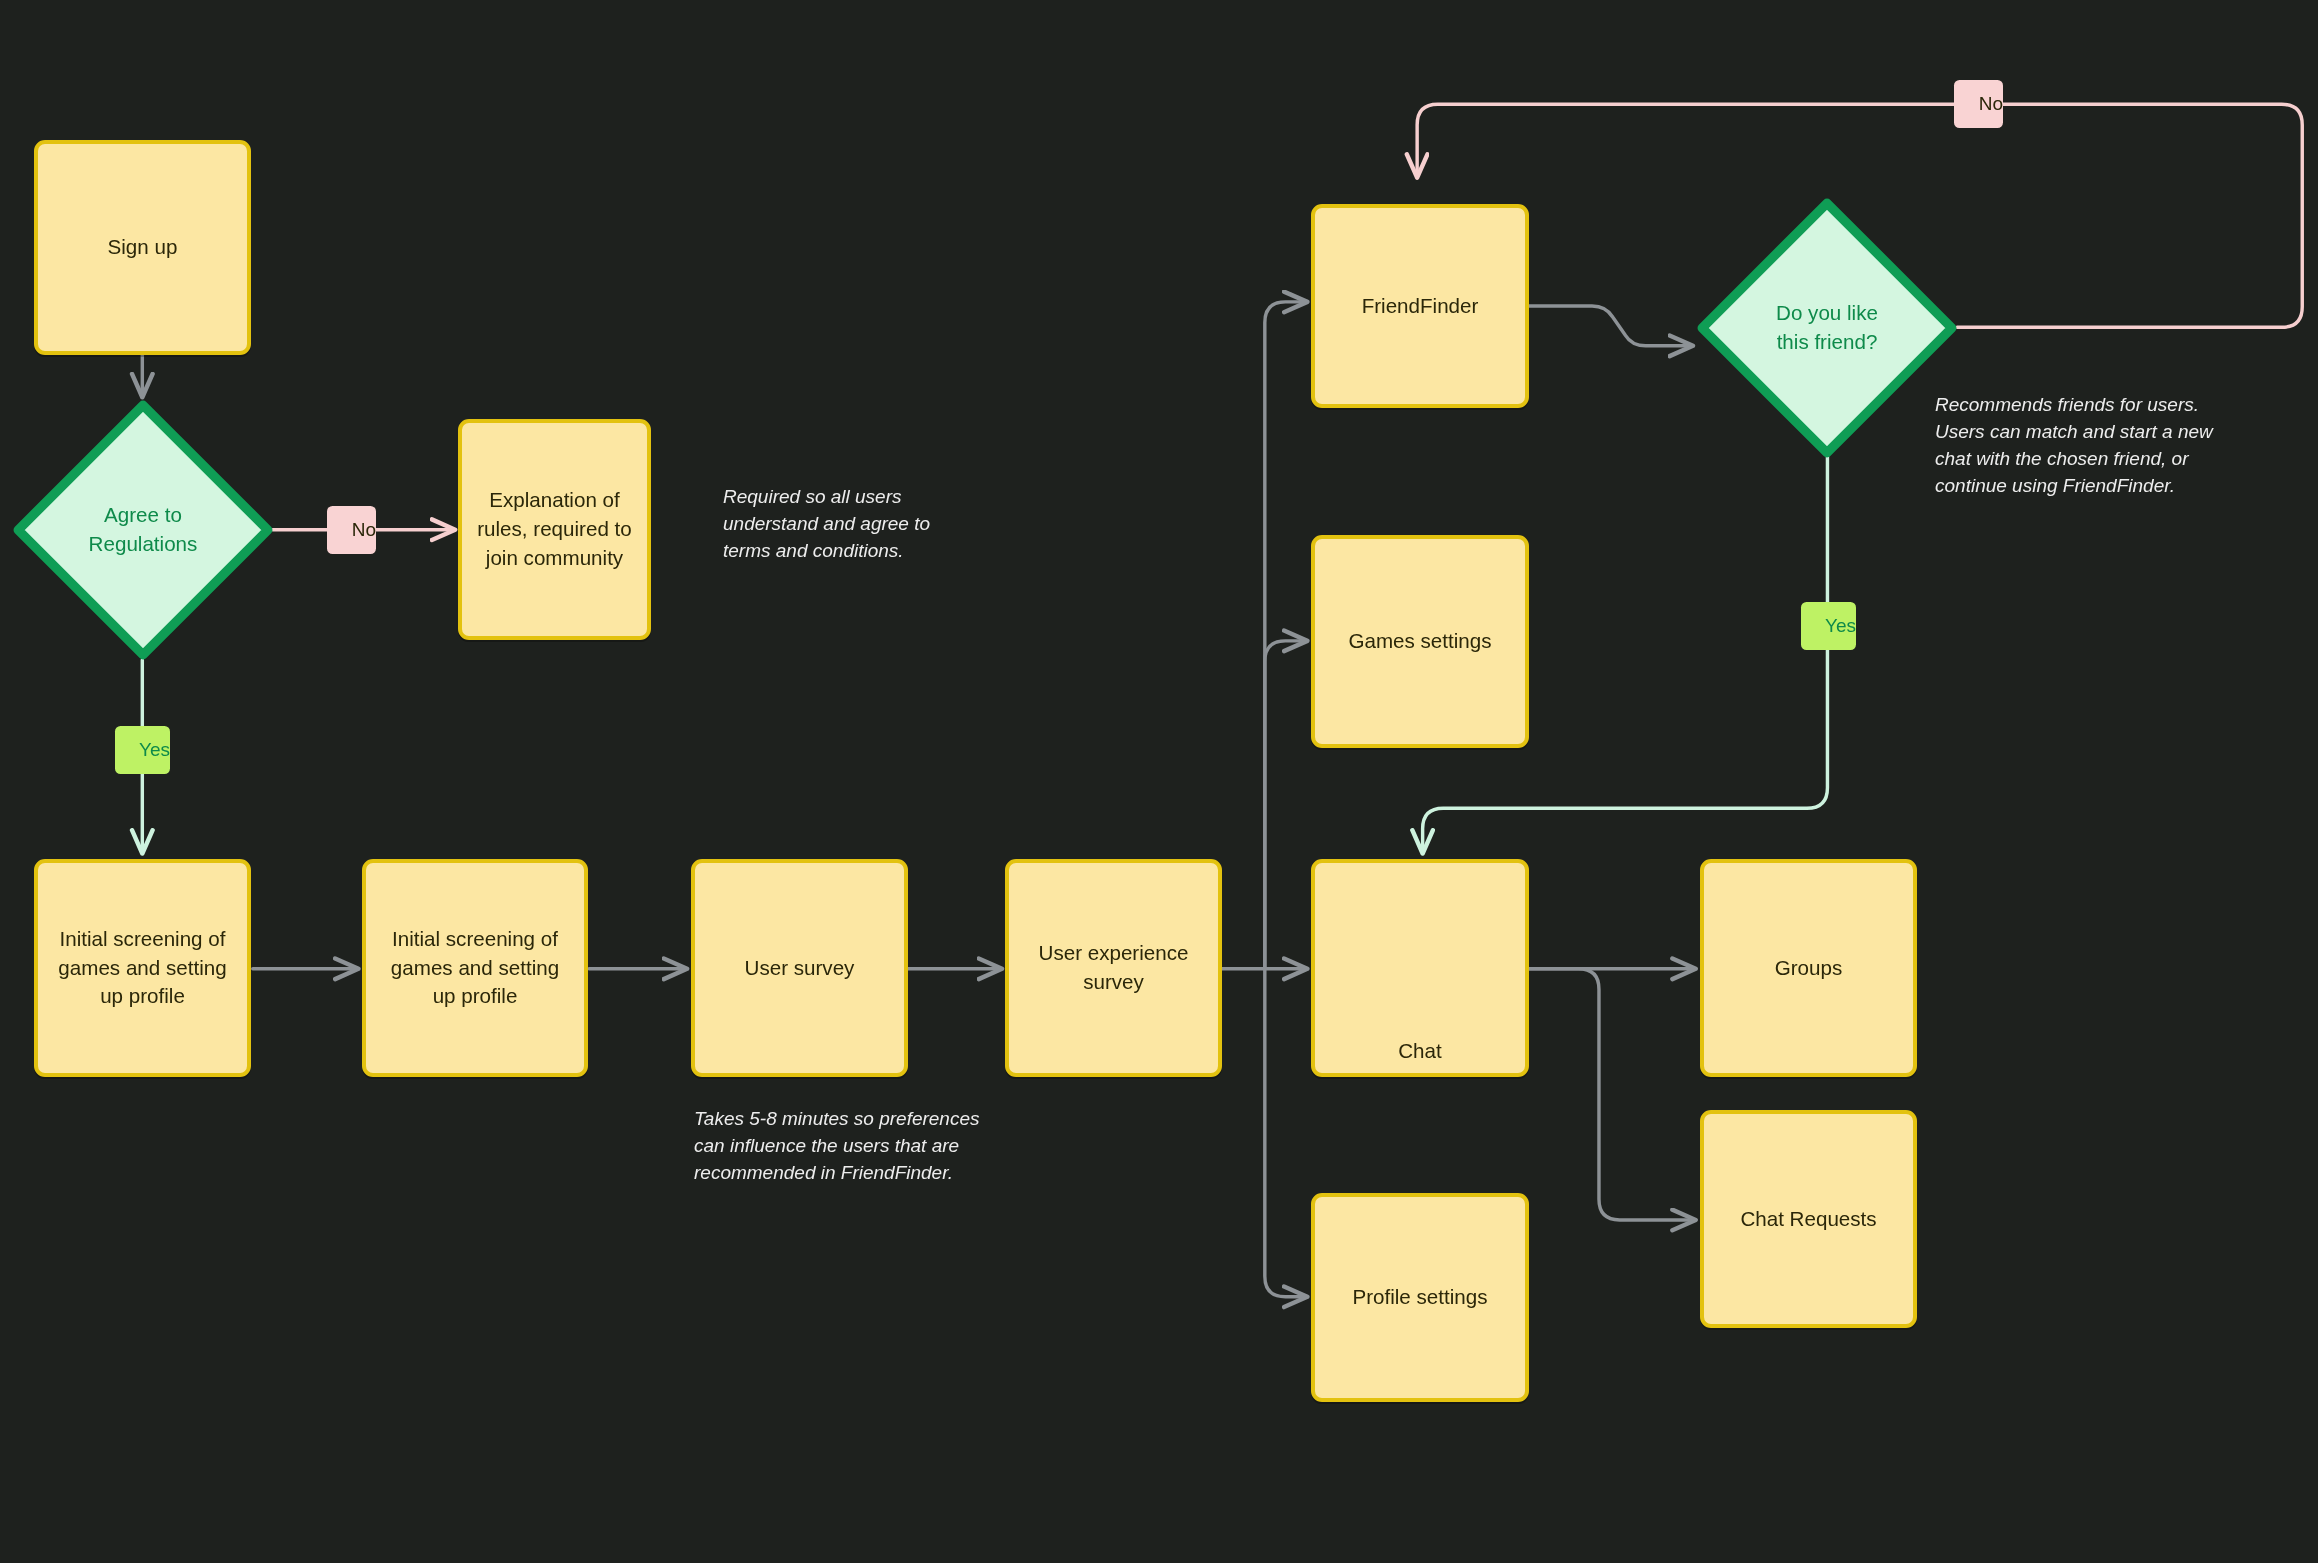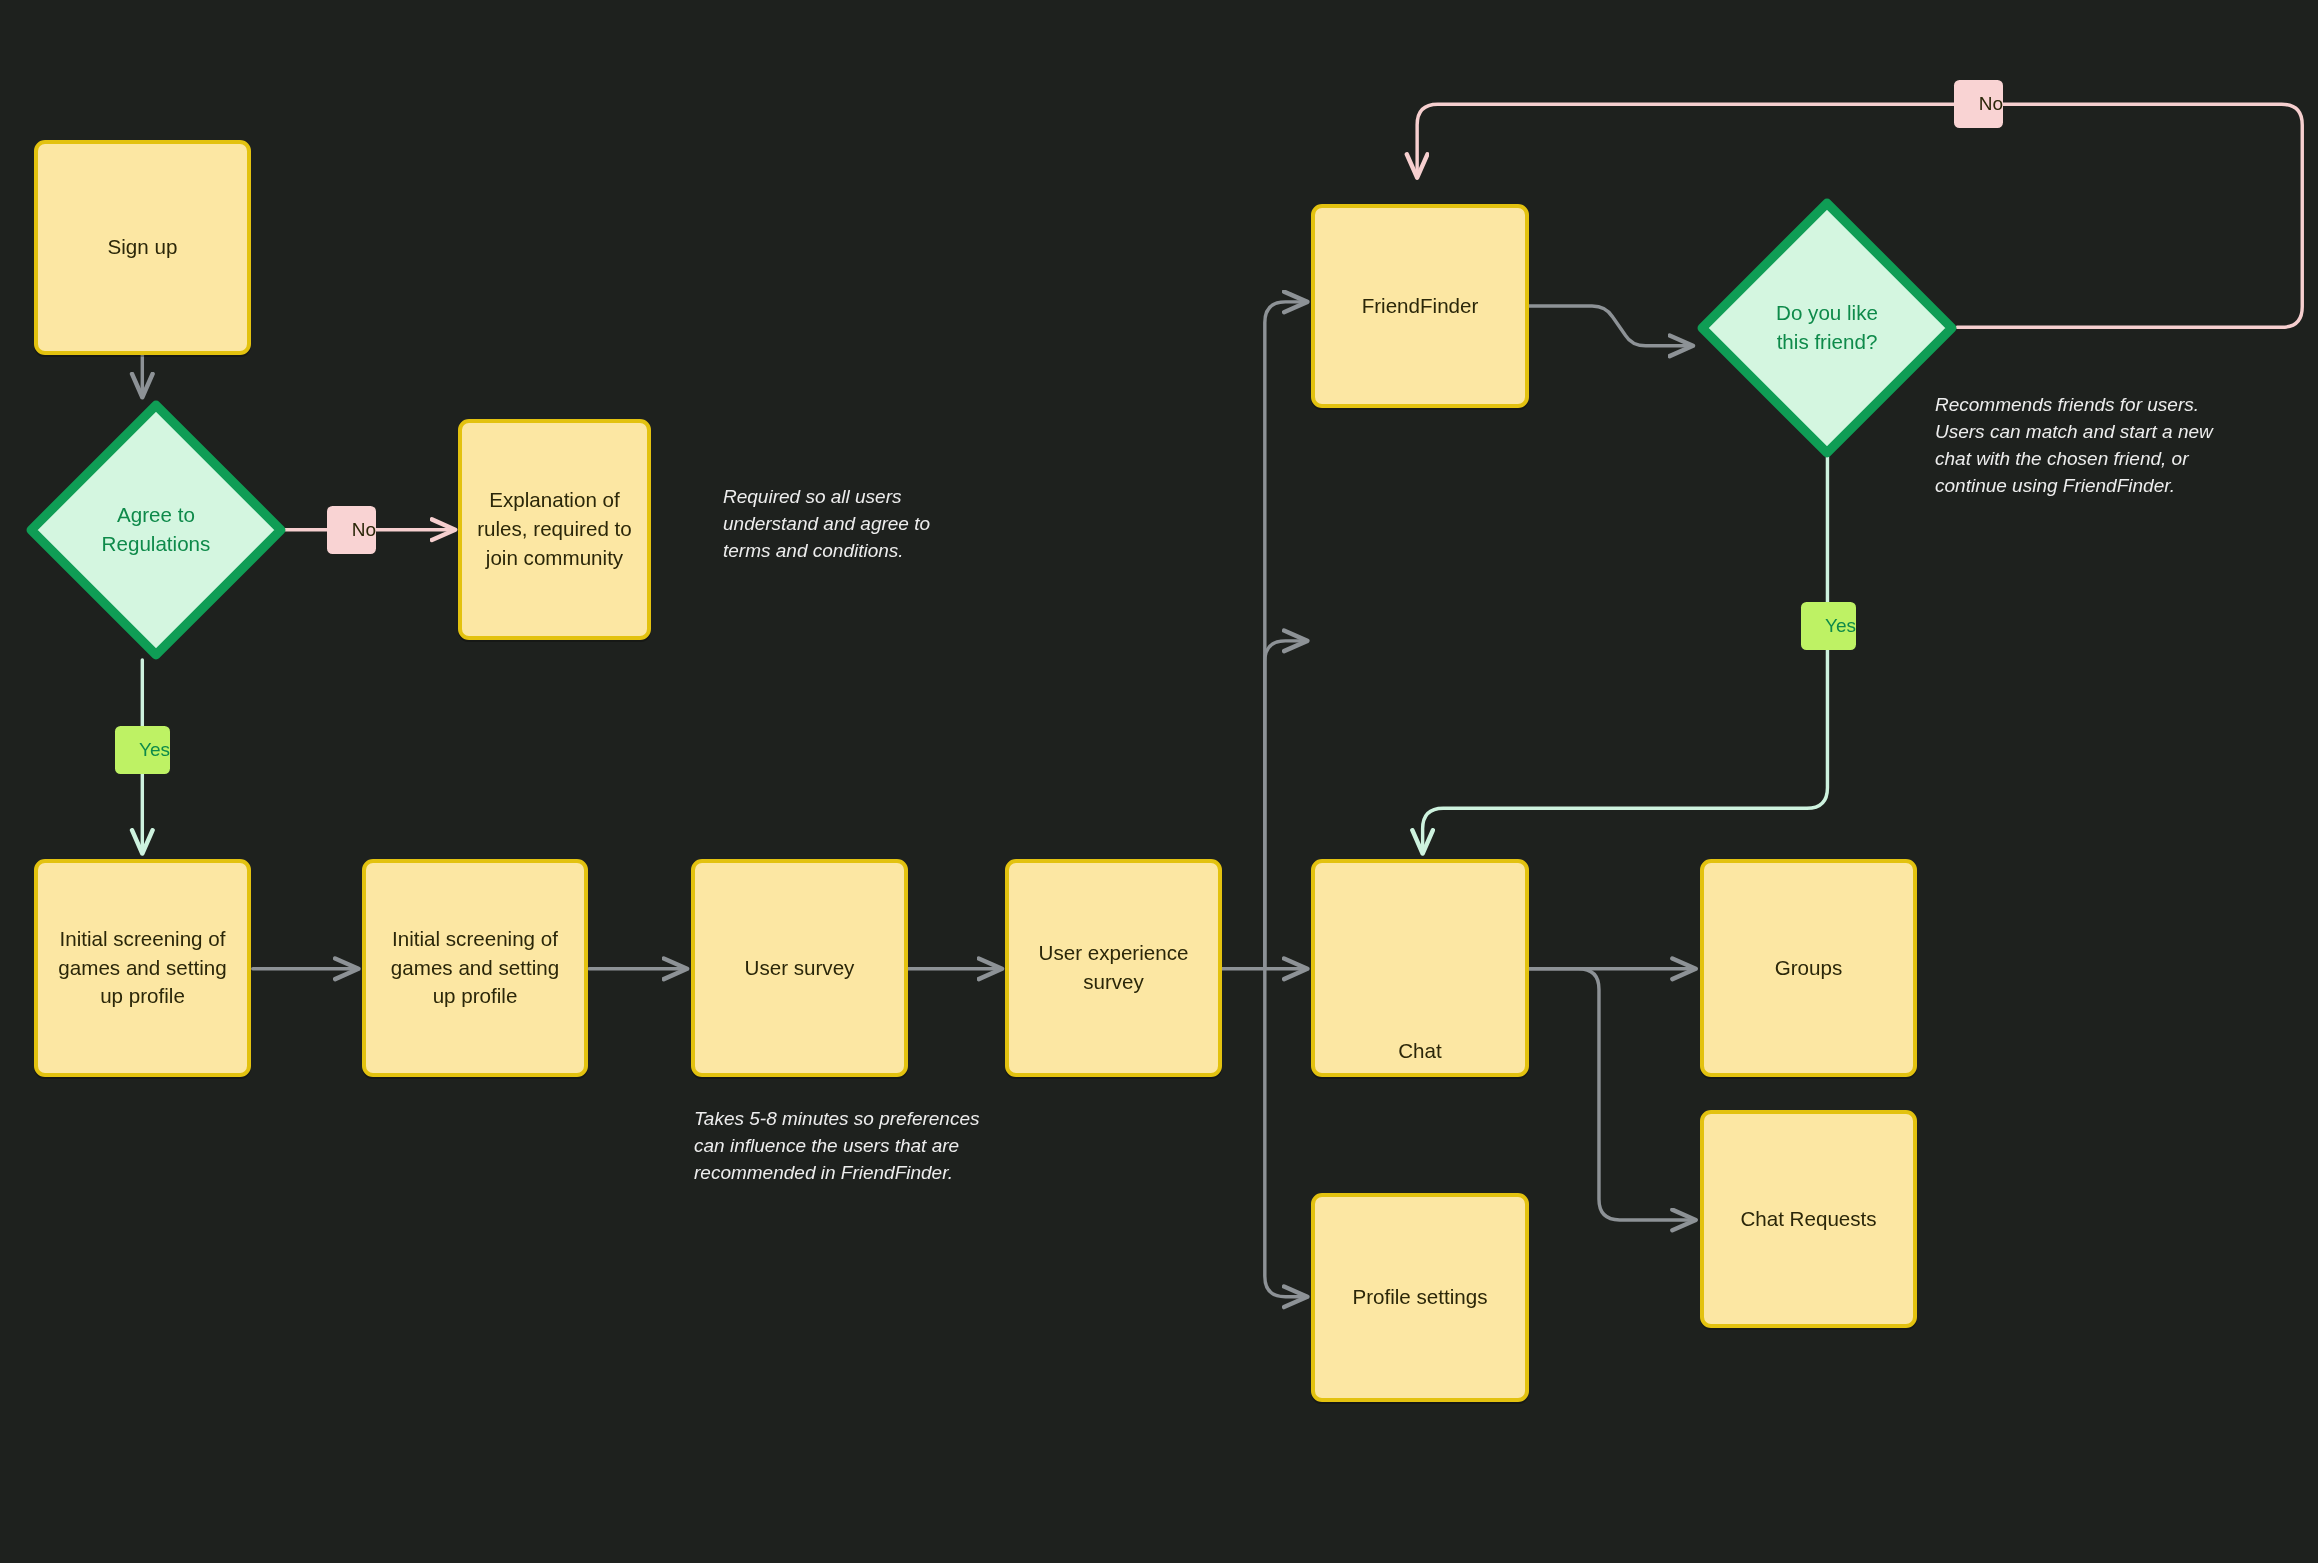--- a/index.html
+++ b/index.html
@@ -150,21 +150,21 @@
 
       
       <path d="M 2228,1412 L 2300,1412 Q 2330,1412 2330,1442 L 2330,1748 Q 2330,1778 2360,1778 L 2470,1778" stroke="#8d9296" marker-end="url(#arrow-grey)"></path>
     </g>
   </svg>
 
   <div class="node node-process" style="left:34px; top:140px; width:217px; height:215px;">
     <span>Sign up</span>
   </div>
 
-  <div class="node node-decision" style="left:26px; top:400px; width:260px; height:260px;">
+  <div class="node node-decision" style="left:13px; top:400px; width:260px; height:260px;">
     <svg class="diamond-shape" viewBox="0 0 100 100" preserveAspectRatio="none">
       <polygon points="50,2 98,50 50,98 2,50" fill="#d4f6e0" stroke="#0f9d55" stroke-width="3.6" stroke-linejoin="round"></polygon>
     </svg>
     <span class="dlabel">Agree to<br>Regulations</span>
   </div>
 
   <div class="node node-process" style="left:458px; top:419px; width:193px; height:221px;">
     <span>Explanation of<br>rules, required to<br>join community</span>
   </div>
 
@@ -181,20 +181,23 @@
   </div>
 
   <div class="node node-process" style="left:1005px; top:859px; width:217px; height:218px;">
     <span>User experience<br>survey</span>
   </div>
 
   <div class="node node-process" style="left:1311px; top:204px; width:218px; height:204px;">
     <span>FriendFinder</span>
   </div>
 
+  <div class="node node-process" style="left:1311px; top:535px; width:218px; height:213px;">
+    <span>Games settings</span>
+  </div>
 
   <div class="node node-process" style="left:1311px; top:859px; width:218px; height:218px;align-items:flex-end;">
     <span>Chat</span>
   </div>
 
   <div class="node node-process" style="left:1311px; top:1193px; width:218px; height:209px;">
     <span>Profile settings</span>
   </div>
 
   <div class="node node-decision" style="left:1697px; top:198px; width:260px; height:260px;">

